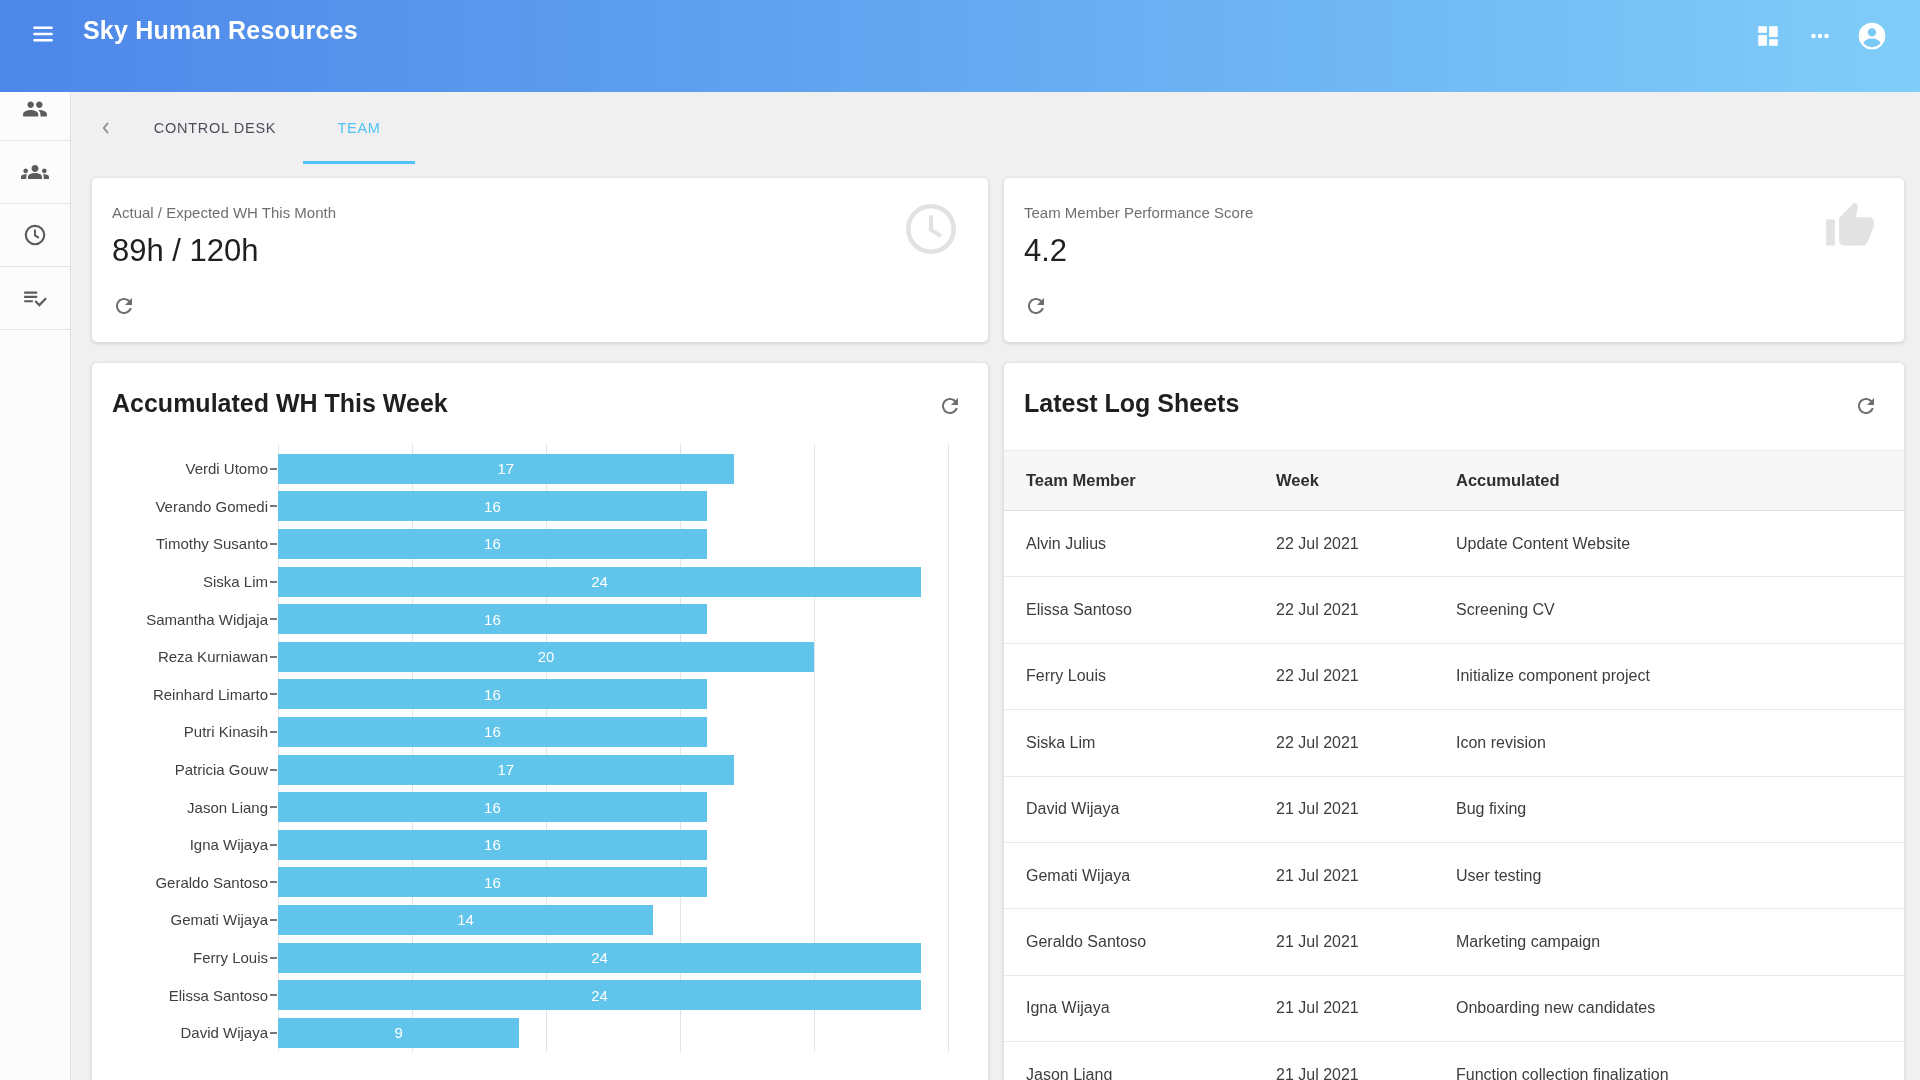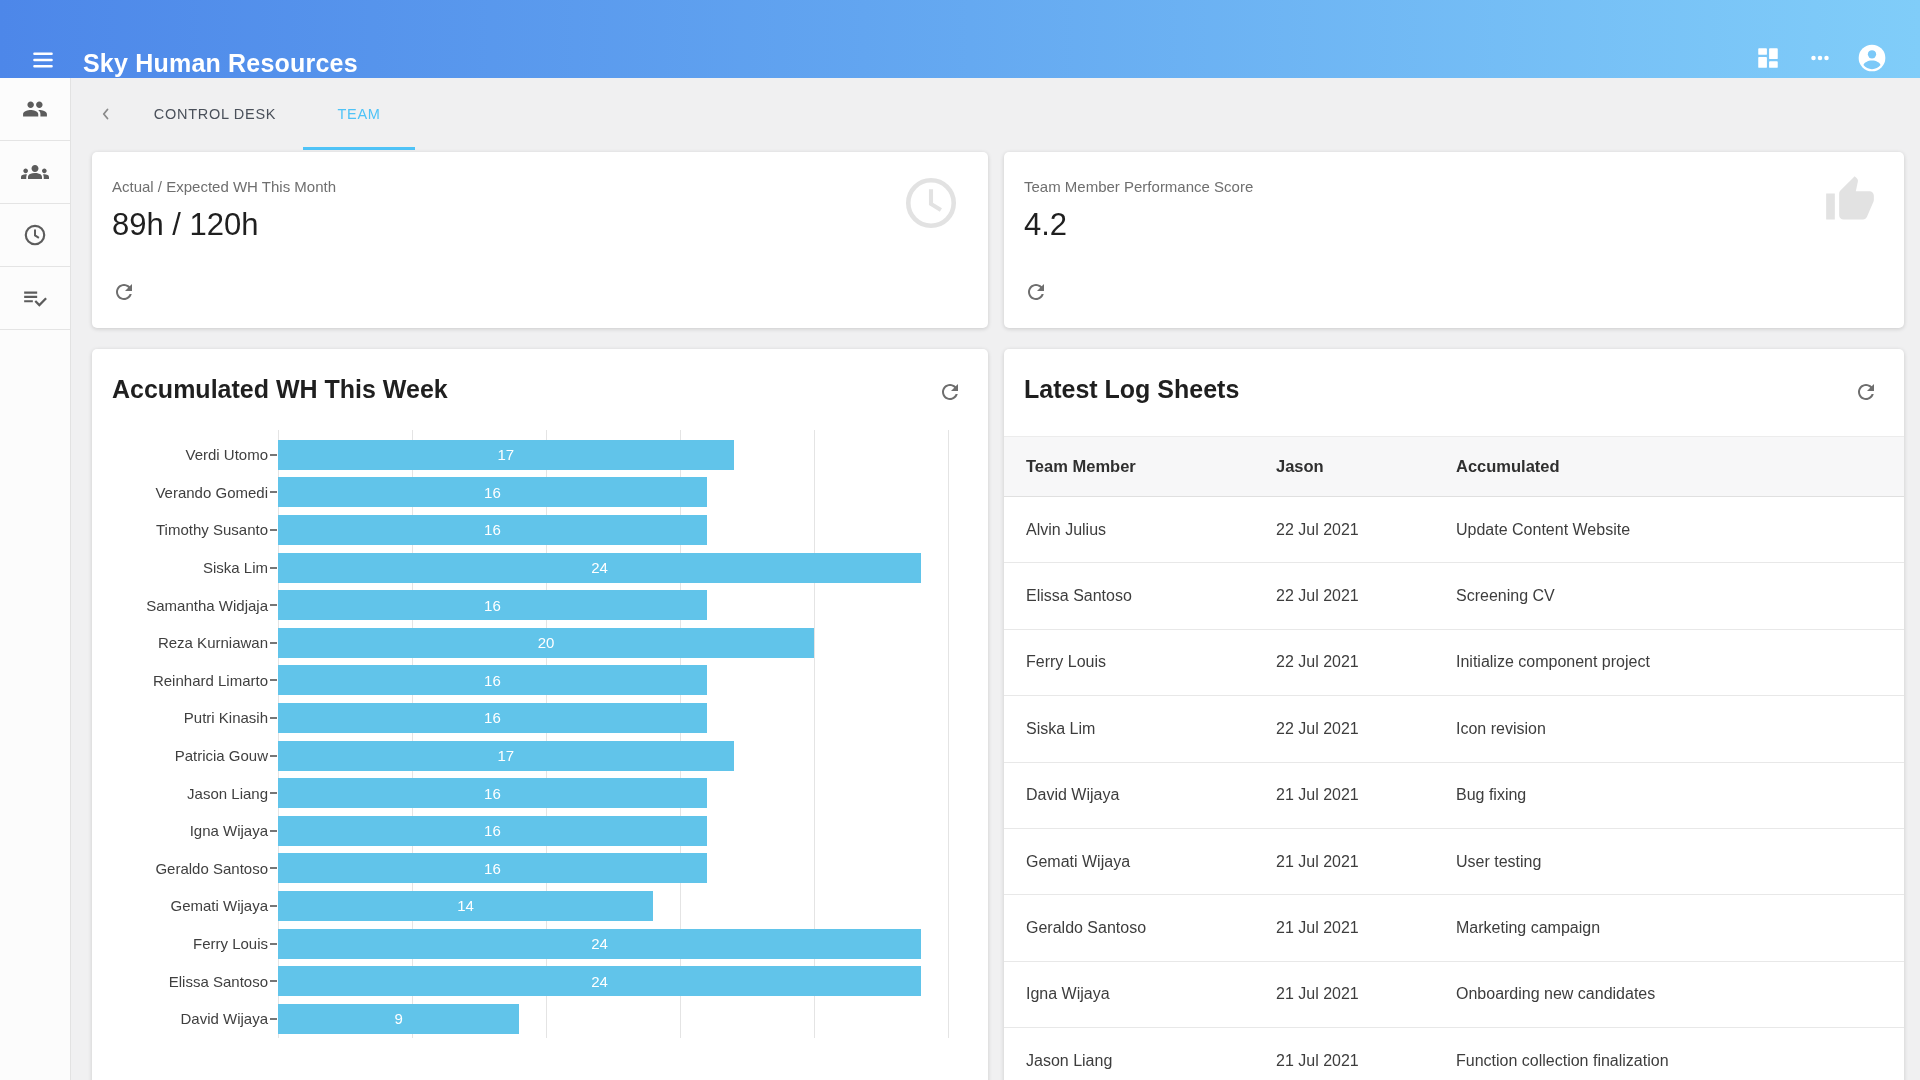--- a/index.html
+++ b/index.html
@@ -1,20 +1,20 @@
 <!DOCTYPE html>
 <html><head>
 <meta charset="utf-8">
 <style>
   * { margin:0; padding:0; box-sizing:border-box; }
   html,body { width:1920px; height:1080px; overflow:hidden; background:#f0f0f1;
               font-family:"Liberation Sans", sans-serif; }
 
   
-  .appbar { height:78px; display:flex; align-items:flex-end;
+  .appbar { height:92px; display:flex; align-items:flex-start;
             background:linear-gradient(90deg,#4d87e9 0%, #62a5f0 45%, #80cdf9 100%);
             padding:16px 28px 0 25px; position:relative; z-index:5; }
   .appbar .menu-btn { width:36px; height:36px; display:flex; align-items:center; justify-content:center; cursor:pointer; }
   .appbar h1 { color:#ffffff; font-size:25px; font-weight:700; margin-left:22px; letter-spacing:0.2px; }
   .appbar .spacer { flex:1; }
   .appbar .abtn { width:40px; height:40px; display:flex; align-items:center; justify-content:center; cursor:pointer; margin-left:12px; }
 
   
   .sidebar { position:absolute; left:0; top:78px; bottom:0; width:71px;
              background:#fcfcfc; border-right:1px solid #e2e2e2; z-index:4; }
@@ -31,21 +31,21 @@
   .tab.t2 { width:112px; }
   .tab.active { color:#4fc3f7; }
   .tab.active::after { content:""; position:absolute; left:0; right:0; bottom:0; height:3px; background:#4fc3f7; }
 
   .content { padding:2px 17px 0 21px; display:grid; grid-template-columns:896px 900px;
              grid-template-rows:176px auto; column-gap:16px; row-gap:21px; }
 
   .card { background:#ffffff; border-radius:5px; box-shadow:0 1px 4px rgba(0,0,0,0.16); position:relative; }
 
   
-  .kpi { padding:26px 20px 0 20px; }
+  .kpi { padding:26px 20px 0 20px;margin-top:12px; }
   .kpi-label { font-size:15px; color:#6f6f6f; }
   .kpi-value { font-size:31px; color:#1f1f1f; margin-top:12px; }
   .kpi-refresh { position:absolute; left:20px; bottom:24px; width:24px; height:24px; cursor:pointer; color:#6e6e6e; }
   .kpi-bigicon { position:absolute; top:22px; right:28px; color:#e2e2e2; }
 
   
   .section-card { height:760px; overflow:hidden; }
   .sec-head { display:flex; align-items:flex-end; justify-content:space-between; padding:26px 26px 0 20px; }
   .sec-title { font-size:25px; font-weight:700; color:#1f1f1f; }
   .sec-refresh { width:24px; height:24px; cursor:pointer; color:#6e6e6e; }
@@ -400,21 +400,21 @@
         <div class="sec-title">Latest Log Sheets</div>
         <div class="sec-refresh">
           <svg width="24" height="24" viewBox="0 0 24 24" fill="currentColor">
               <path d="M17.65 6.35C16.2 4.9 14.21 4 12 4c-4.42 0-7.99 3.58-8 8s3.57 8 8 8c3.73 0 6.84-2.55 7.73-6h-2.08c-.82 2.33-3.04 4-5.65 4-3.31 0-6-2.69-6-6s2.69-6 6-6c1.66 0 3.14.69 4.22 1.78L13 11h7V4l-2.35 2.35z"></path>
             </svg>
         </div>
       </div>
       <div class="log-table">
         <div class="thead">
           <div class="th col-name">Team Member</div>
-          <div class="th col-date">Jason</div>
+          <div class="th col-date">Week</div>
           <div class="th col-desc">Accumulated</div>
         </div>
         <div id="table-body">
             <div class="trow">
               <div class="td col-name">Alvin Julius</div>
               <div class="td col-date">22 Jul 2021</div>
               <div class="td col-desc">Update Content Website</div>
             </div>
             <div class="trow">
               <div class="td col-name">Elissa Santoso</div>

